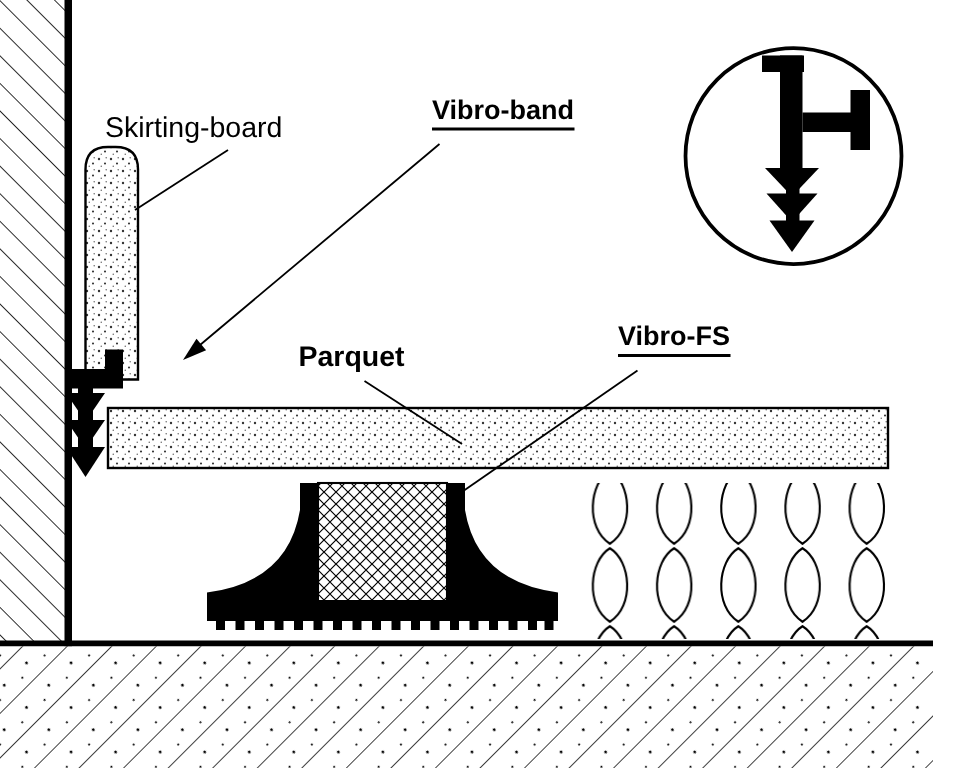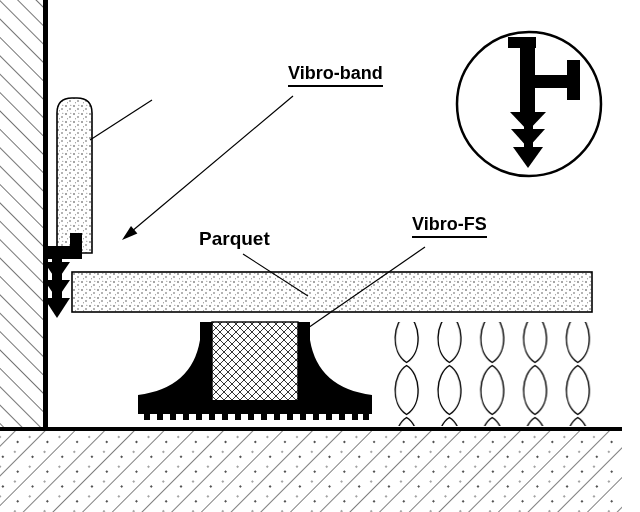--- a/index.html
+++ b/index.html
@@ -145,20 +145,21 @@
 
     <g stroke="#000" stroke-width="1.2">
       <line x1="152" y1="100" x2="90" y2="140"></line>
       <line x1="293" y1="96" x2="125" y2="237"></line>
       <line x1="243" y1="254" x2="308" y2="296"></line>
       <line x1="425" y1="247" x2="305" y2="330"></line>
     </g>
     <polygon points="122,240 131,225.9 137.4,233.5" fill="#000"></polygon>
   </svg>
 
+  <div class="label label-small" style="left:70px; top:76px;">Skirting-board</div>
 
   <div class="label label-big" style="left:288px; top:64px;">Vibro-band</div>
 
   <div class="label label-small" style="left:199px; top:229px;font-weight:bold;">Parquet</div>
 
   <div class="label label-big" style="left:412px; top:215px;text-align:center;">Vibro-FS</div>
 
 </div>
 
 </body></html>

